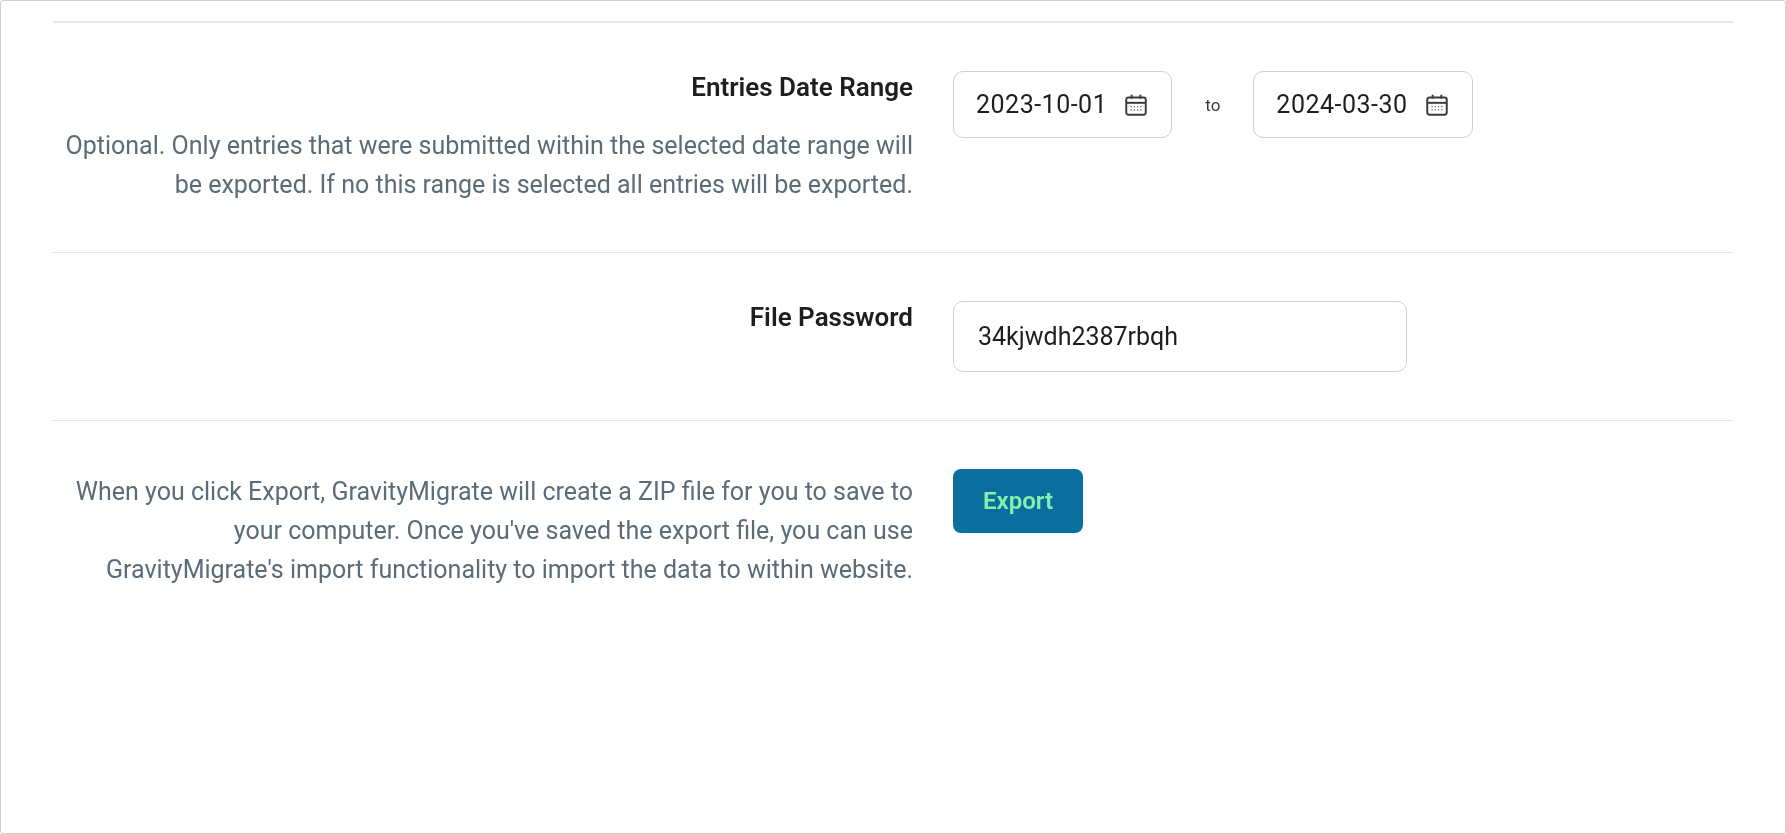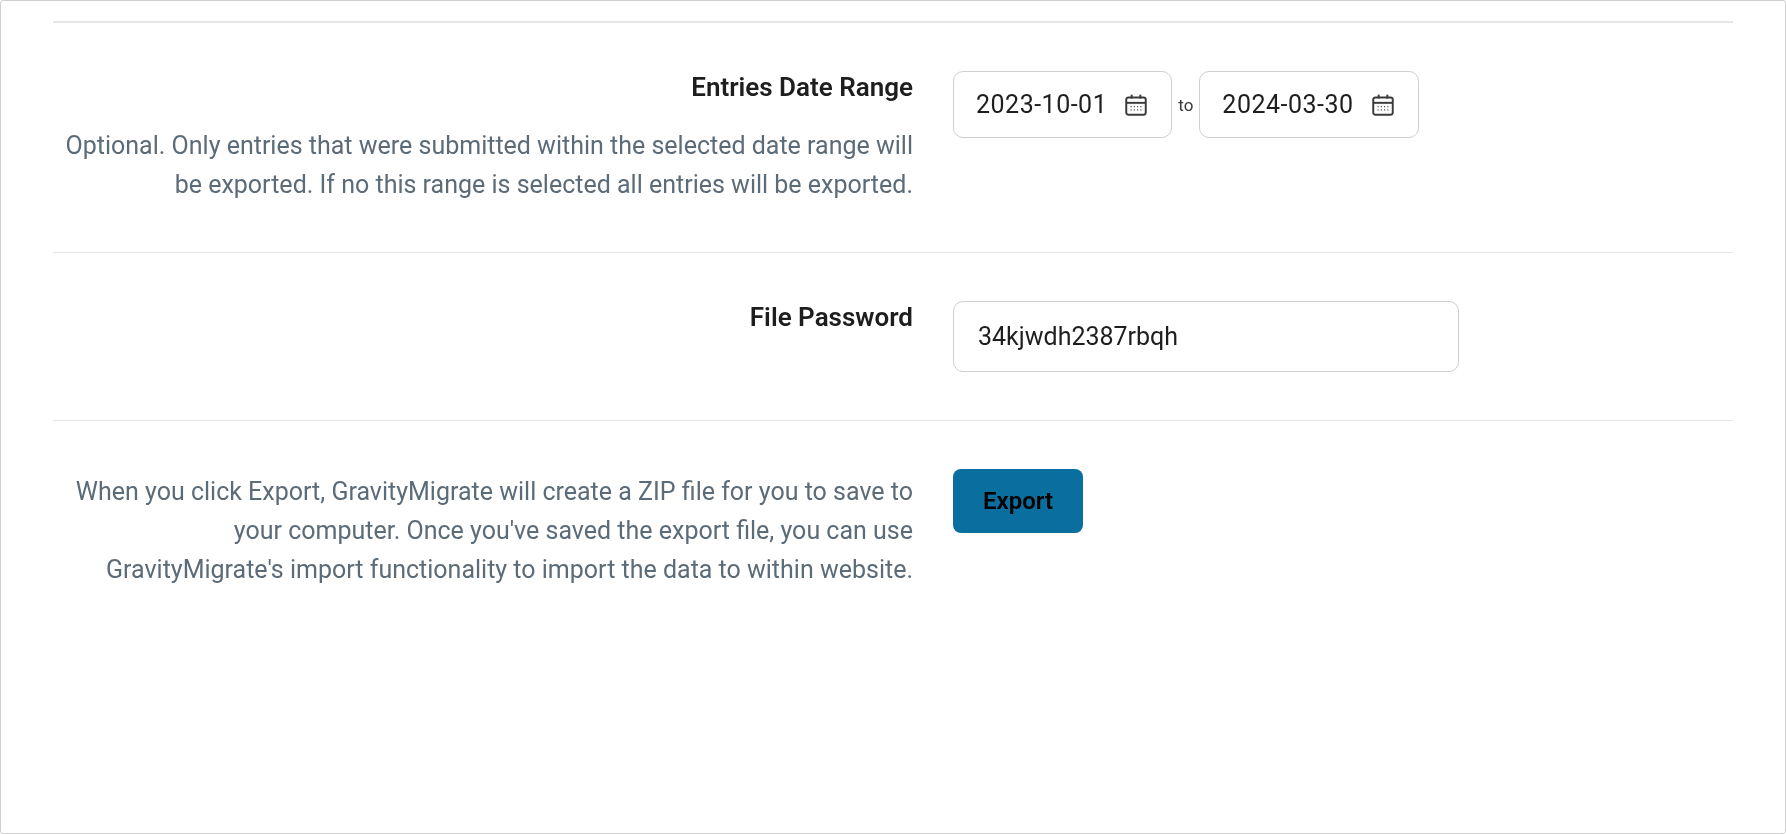--- a/index.html
+++ b/index.html
@@ -49,21 +49,21 @@
       line-height: 1.3;
     }
     .section-desc {
       font-size: 25px;
       color: #5c6b78;
       line-height: 1.55;
     }
     .date-row {
       display: flex;
       align-items: center;
-      gap: 6px;
+      gap: 33px;
     }
     .date-input {
       display: flex;
       align-items: center;
       border: 1px solid #cfcfcf;
       border-radius: 10px;
       padding: 18px 22px;
       font-size: 25px;
       color: #1e1e1e;
       background: #fff;
@@ -75,32 +75,32 @@
     .calendar-icon {
       width: 26px;
       height: 26px;
       flex-shrink: 0;
     }
     .to-text {
       font-size: 17px;
       color: #3a3a3a;
     }
     .text-input {
-      width: 506px;
+      width: 454px;
       border: 1px solid #cfcfcf;
       border-radius: 10px;
       padding: 20px 24px;
       font-size: 25px;
       color: #1e1e1e;
       background: #fff;
       font-family: inherit;
     }
     .export-btn {
       background: #0a6e9e;
-      color: #000000;
+      color: #86efac;
       border: none;
       border-radius: 8px;
       padding: 18px 30px;
       font-size: 24px;
       font-weight: 600;
       cursor: pointer;
       font-family: inherit;
     }
     .section-export .left-col {
       padding-top: 4px;

